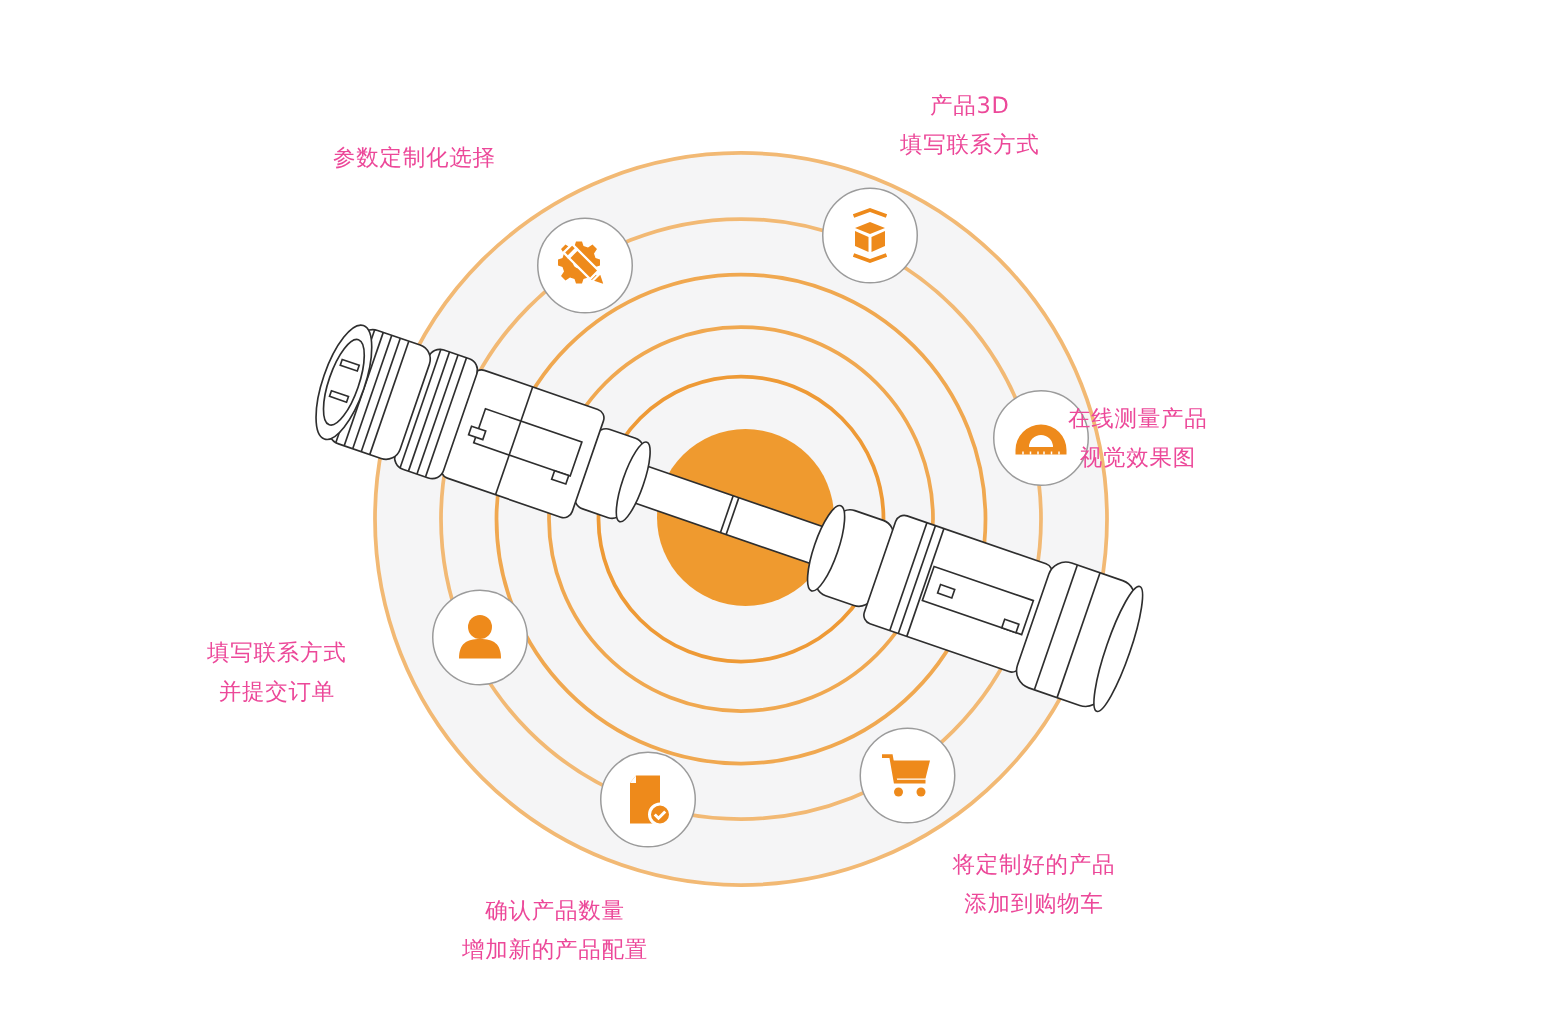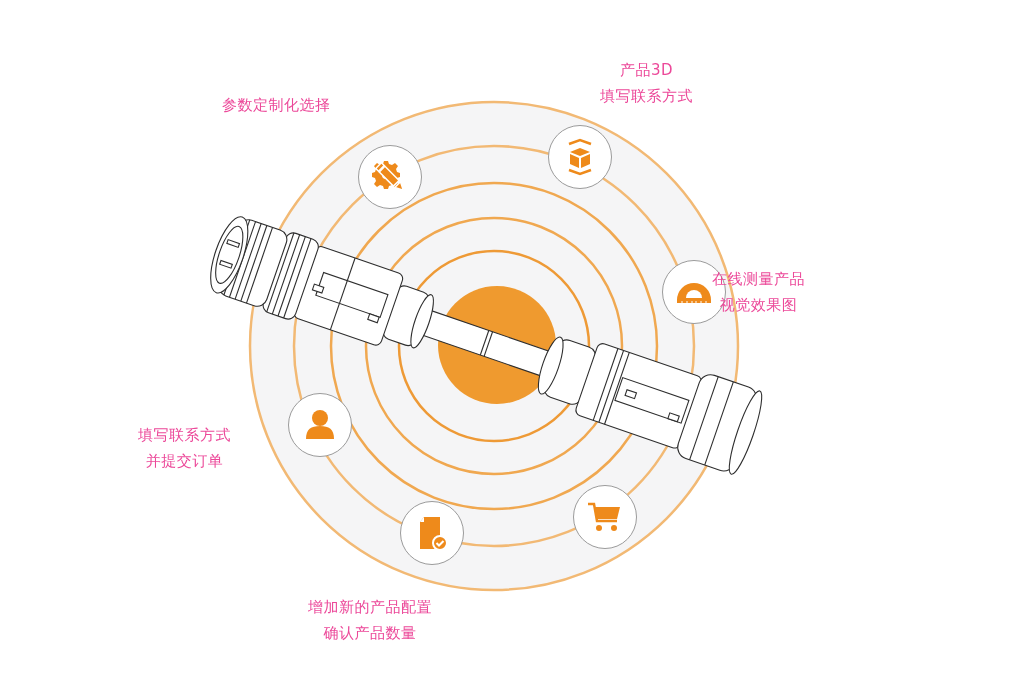--- a/index.html
+++ b/index.html
@@ -150,25 +150,27 @@
     <span>产品3D</span>
     <span>填写联系方式</span>
   </div>
 
   <div class="label center" style="left:712px;top:266px">
     <span>在线测量产品</span>
     <span>视觉效果图</span>
   </div>
 
   <div class="label center" style="left:635px;top:563px">
+    <span>将定制好的产品</span>
+    <span>添加到购物车</span>
   </div>
 
   <div class="label center" style="left:308px;top:594px">
+    <span>确认产品数量</span>
     <span>增加新的产品配置</span>
-    <span>确认产品数量</span>
   </div>
 
   <div class="label center" style="left:138px;top:422px">
     <span>填写联系方式</span>
     <span>并提交订单</span>
   </div>
 
 </div>
 
 </body></html>

